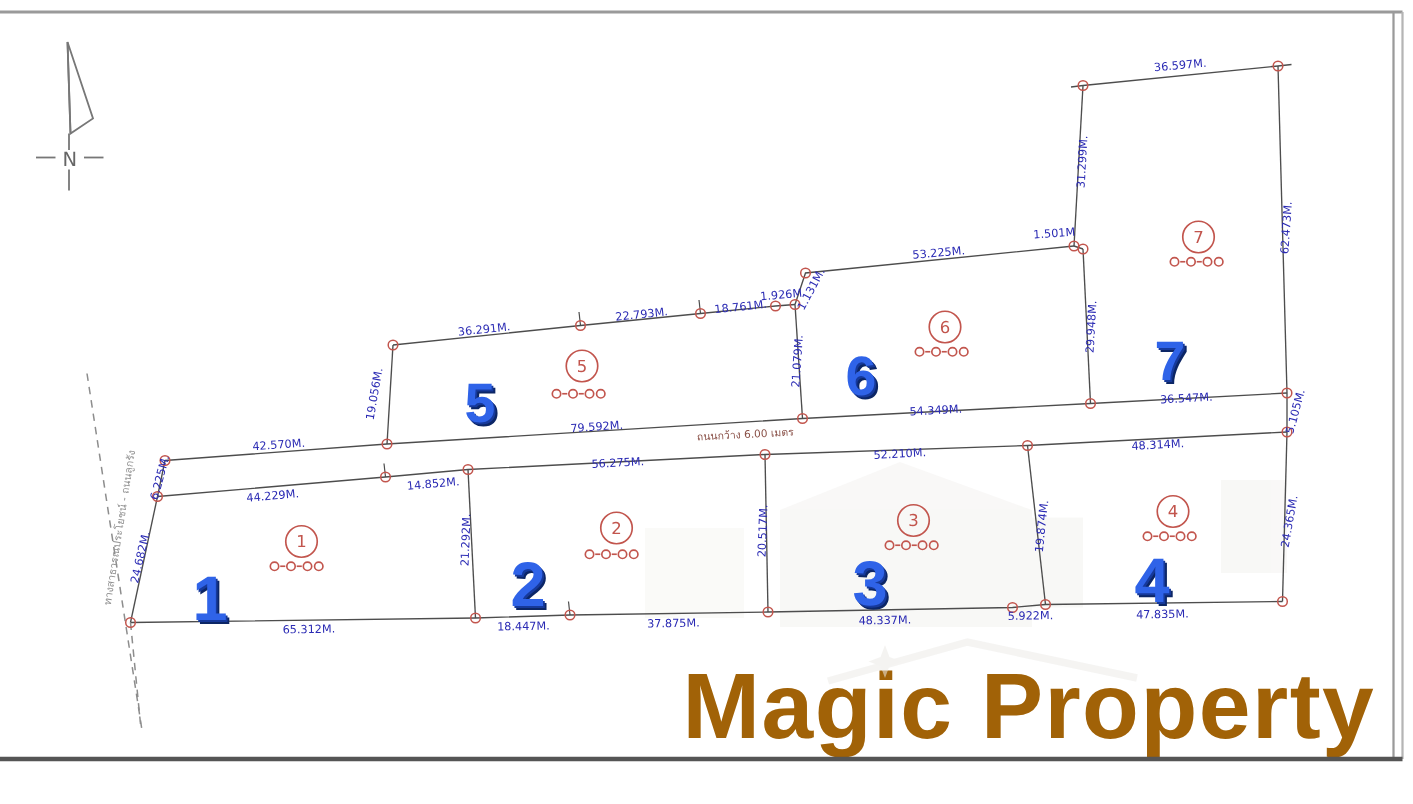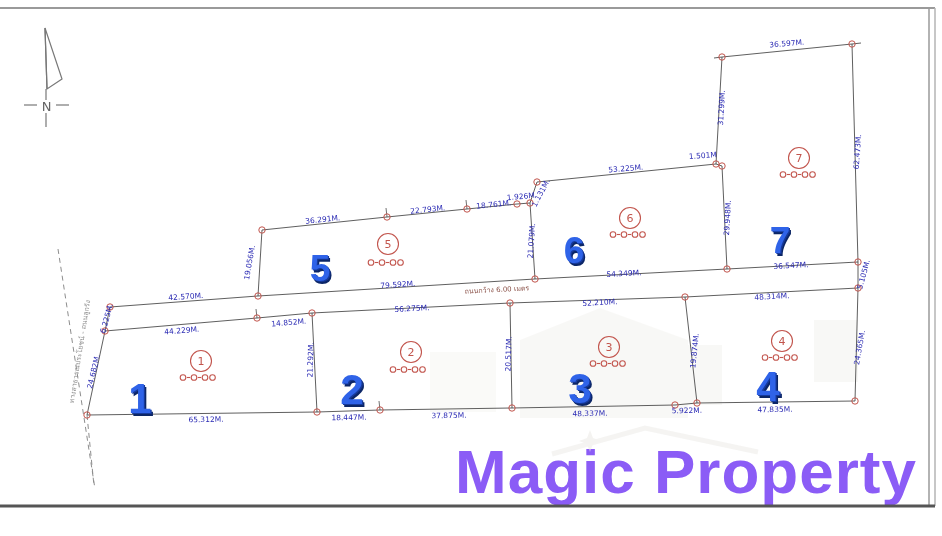--- a/index.html
+++ b/index.html
@@ -4,21 +4,21 @@
 <style>
   html,body{margin:0;padding:0;background:#fff;}
   .sheet{
     position:relative;width:942px;height:536px;background:#ffffff;
     overflow:hidden;font-family:"DejaVu Sans",sans-serif;
   }
   .watermark{
     position:absolute;left:455px;top:436px;z-index:0;
     font-family:"Liberation Sans",sans-serif;
     font-size:62px;font-weight:700;letter-spacing:1px;
-    color:#8b5cf6;white-space:nowrap;user-select:none;
+    color:#a16207;white-space:nowrap;user-select:none;
   }
   svg.plan{position:absolute;left:0;top:0;z-index:1;}
   .dim{font:7.5px "DejaVu Sans",sans-serif;fill:#2b2bb4;text-anchor:middle;}
   .roadlabel{font:7px "DejaVu Sans",sans-serif;fill:#8a5148;text-anchor:middle;}
   .frontlabel{font:7px "DejaVu Sans",sans-serif;fill:#8f8f8f;text-anchor:middle;}
   .circnum{font:11px "DejaVu Sans",sans-serif;fill:#c2554d;text-anchor:middle;}
   .plotnum{font-family:"Liberation Sans",sans-serif;font-weight:700;text-anchor:middle;}
   .compass-label{font:13px "DejaVu Sans",sans-serif;fill:#666;text-anchor:middle;}
 </style>
 </head>

